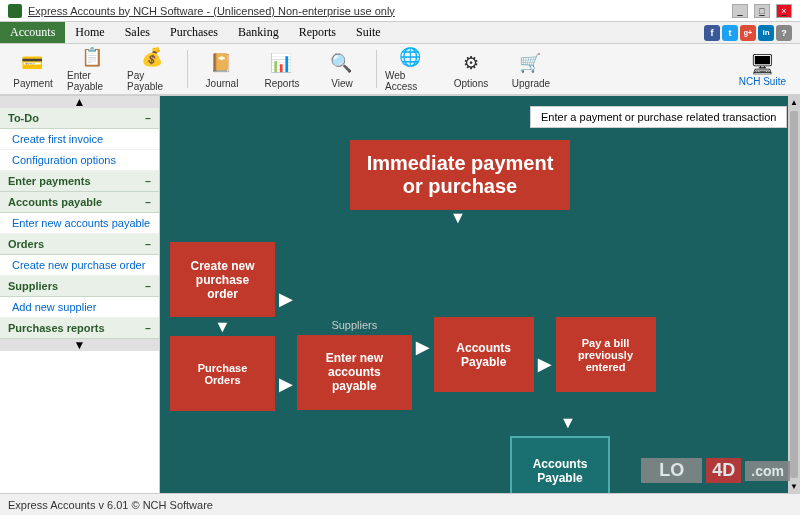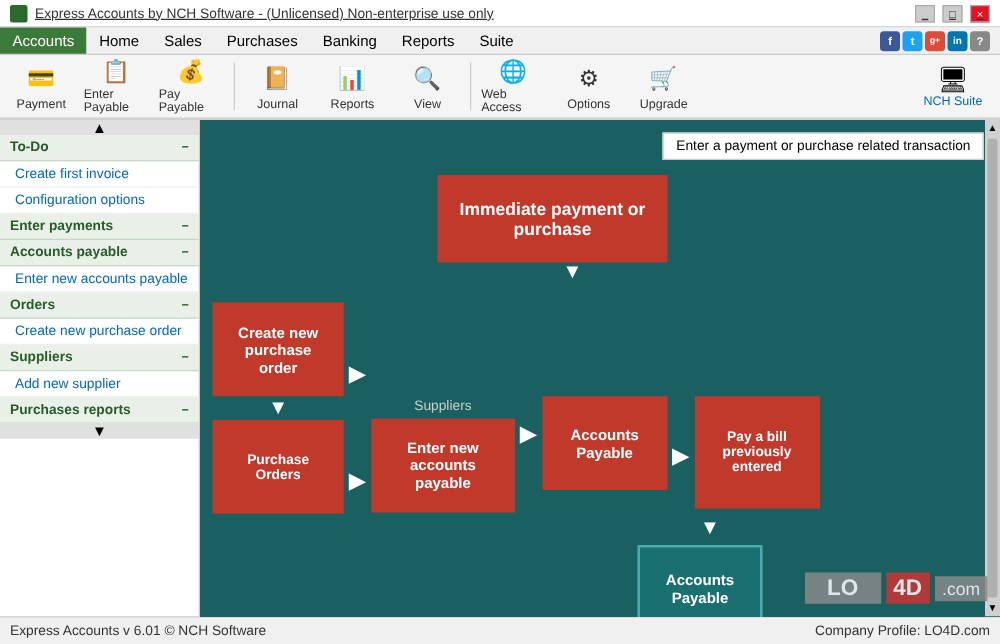--- a/index.html
+++ b/index.html
@@ -29,20 +29,21 @@
       align-items: center;
       border-bottom: 1px solid #ccc;
     }
     .menu-item {
       padding: 2px 10px;
       font-size: 12px;
       cursor: pointer;
       height: 100%;
       display: flex;
       align-items: center;
+      font-family: Liberation Serif, serif;
     }
     .menu-item.active { background: #3c7a3c; color: white; }
 
     
     .toolbar {
       background: #f5f5f5;
       height: 52px;
       display: flex;
       align-items: center;
       padding: 0 4px;
@@ -167,21 +168,21 @@
       position: absolute;
       bottom: 10px;
       right: 10px;
       display: flex;
       align-items: center;
       gap: 4px;
       opacity: 0.85;
     }
     .watermark-lo { background: #888; color: white; font-size: 18px; font-weight: bold; padding: 2px 18px; }
     .watermark-4d { background: #cc3333; color: white; font-size: 18px; font-weight: bold; padding: 2px 6px; }
-    .watermark-com { background: #888; color: white; font-size: 14px; font-weight: normal; padding: 2px 6px; }
+    .watermark-com { background: #888; color: white; font-size: 14px; font-weight: bold; padding: 2px 6px; }
 
     
     .sidebar::-webkit-scrollbar { width: 6px; }
     .sidebar::-webkit-scrollbar-track { background: #f0f0f0; }
     .sidebar::-webkit-scrollbar-thumb { background: #bbb; }
   </style>
 </head>
 <body>
 
 <div class="title-bar">
@@ -313,21 +314,21 @@
     <div class="flow-container">
 
       <div style="margin-bottom:16px;">
         <div style="margin-left:180px;margin-bottom:6px;">
           <div class="hint-box">
             <span>Enter a payment or purchase related transaction</span>
           </div>
         </div>
         <div style="display:flex;align-items:center;">
           <div style="width:180px;"></div>
-          <div class="flow-box" style="width:184px;height:50px;font-size:14px;">
+          <div class="flow-box" style="width:220px;height:50px;font-size:20px;">
             <span>Immediate payment or purchase</span>
           </div>
         </div>
 
         <div style="margin-left:280px;color:white;font-size:16px;line-height:1;">▼</div>
       </div>
 
       <div style="display:flex;align-items:stretch;gap:0;">
 
         <div style="display:flex;flex-direction:column;align-items:center;">
@@ -361,21 +362,21 @@
           <div class="flow-box" style="width:100px;height:75px;">
             Accounts Payable
           </div>
         </div>
 
         <div style="display:flex;align-items:center;padding:0 4px;margin-top:75px;">
           <div style="color:white;font-size:18px;">▶</div>
         </div>
 
         <div style="display:flex;flex-direction:column;align-items:center;margin-top:75px;">
-          <div class="flow-box" style="width:100px;height:90px;font-size:11px;">
+          <div class="flow-box" style="width:100px;height:75px;font-size:11px;">
             Pay a bill previously entered
           </div>
         </div>
 
       </div>
 
       <div style="margin-left:390px;color:white;font-size:16px;line-height:1.2;margin-top:2px;">▼</div>
 
       <div style="margin-left:340px;margin-top:4px;">
         <div class="flow-box teal" style="width:100px;height:70px;">
@@ -388,16 +389,13 @@
     <div class="watermark">
       <span class="watermark-lo">LO</span>
       <span class="watermark-4d">4D</span>
       <span class="watermark-com">.com</span>
     </div>
   </div>
 </div>
 
 <div class="status-bar">
   <span>Express Accounts v 6.01 © NCH Software</span>
-  <div class="status-right">
-    <span>Company Profile: LO4D.com</span>
-  </div>
 </div>
 
 </body></html>

